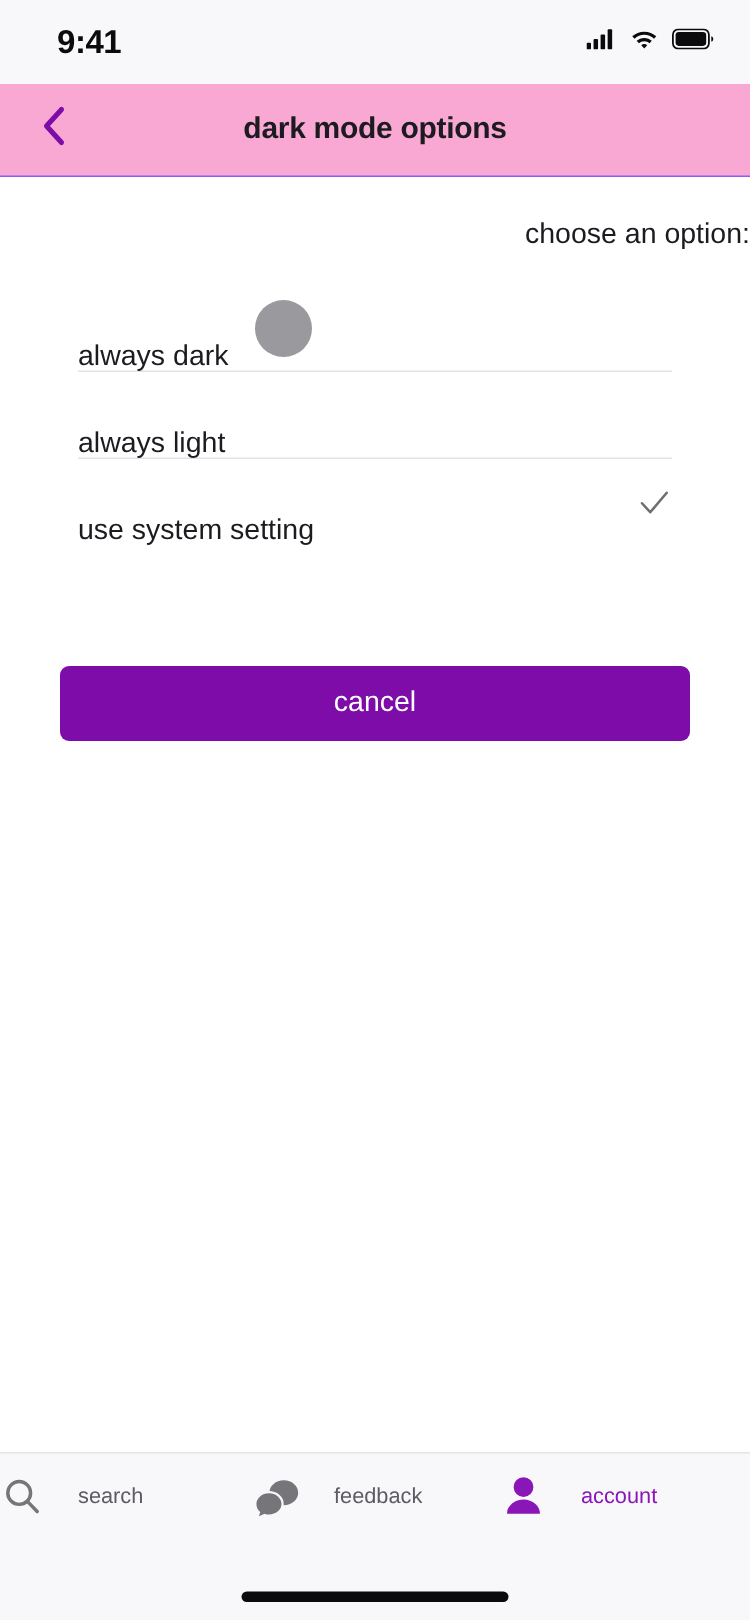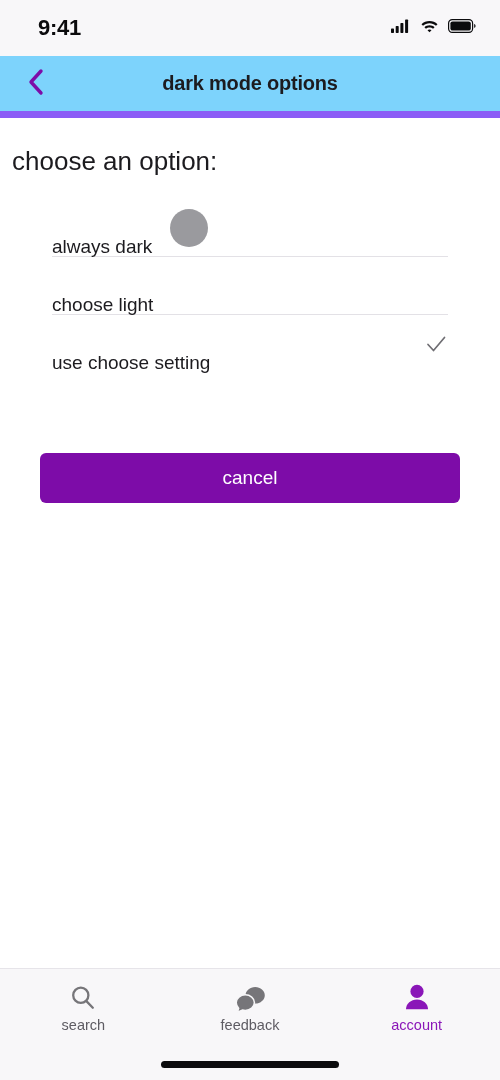--- a/index.html
+++ b/index.html
@@ -34,22 +34,22 @@
   }
   .status-icons {
     display: flex;
     align-items: center;
     gap: 9px;
   }
 
   
   .nav-header {
     height: 62px;
-    background: #7dd3fc;
-    border-bottom: 7px solid #8b5cf6;
+    background: #f9a8d4;
+    border-bottom: 1px solid #8b5cf6;
     display: flex;
     align-items: center;
     position: relative;
     box-sizing: border-box;
   }
   .back-button {
     position: absolute;
     left: 14px;
     top: 50%;
     transform: translateY(-50%);
@@ -67,23 +67,24 @@
     font-weight: bold;
     color: #1c1b1f;
     letter-spacing: -0.2px;
   }
 
   
   .content {
     padding: 0;
   }
   .section-label {
-    font-size: 26px;
+    font-size: 19px;
     color: #1c1b1f;
-    margin: 28px 0 0 12px;
+    margin: 28px 0 0 26px;
+    text-align: right;
   }
 
   .option-list {
     margin: 22px 52px 0 52px;
   }
   .option-row {
     position: relative;
     height: 57px;
     display: flex;
     align-items: center;
@@ -145,23 +146,22 @@
     border-top: 1px solid #e6e4e9;
     box-sizing: border-box;
   }
   .tab-items {
     display: flex;
     padding-top: 12px;
   }
   .tab-item {
     flex: 1;
     display: flex;
-    flex-direction: column;
-    align-items: center;
-    gap: 2px;
+    align-items: center;
+    gap: 22px;
     cursor: pointer;
   }
   .tab-icon {
     height: 34px;
     display: flex;
     align-items: center;
     justify-content: center;
   }
   .tab-label {
     font-size: 14.5px;
@@ -228,25 +228,25 @@
   <div class="section-label">choose an option:</div>
 
   <div class="option-list">
 
     <div class="option-row">
       <span class="option-label">always dark</span>
       <span class="swatch-circle"></span>
     </div>
 
     <div class="option-row">
-      <span class="option-label">choose light</span>
+      <span class="option-label">always light</span>
     </div>
 
     <div class="option-row last">
-      <span class="option-label">use choose setting</span>
+      <span class="option-label">use system setting</span>
       <span class="check-mark">
         <svg width="24" height="24" viewBox="0 0 24 24">
           <path d="M4 12.5l5.5 6L20.5 5.5" fill="none" stroke="#6f6e73" stroke-width="1.7" stroke-linecap="round" stroke-linejoin="round"></path>
         </svg>
       </span>
     </div>
 
   </div>
 
   <div class="button-row">

